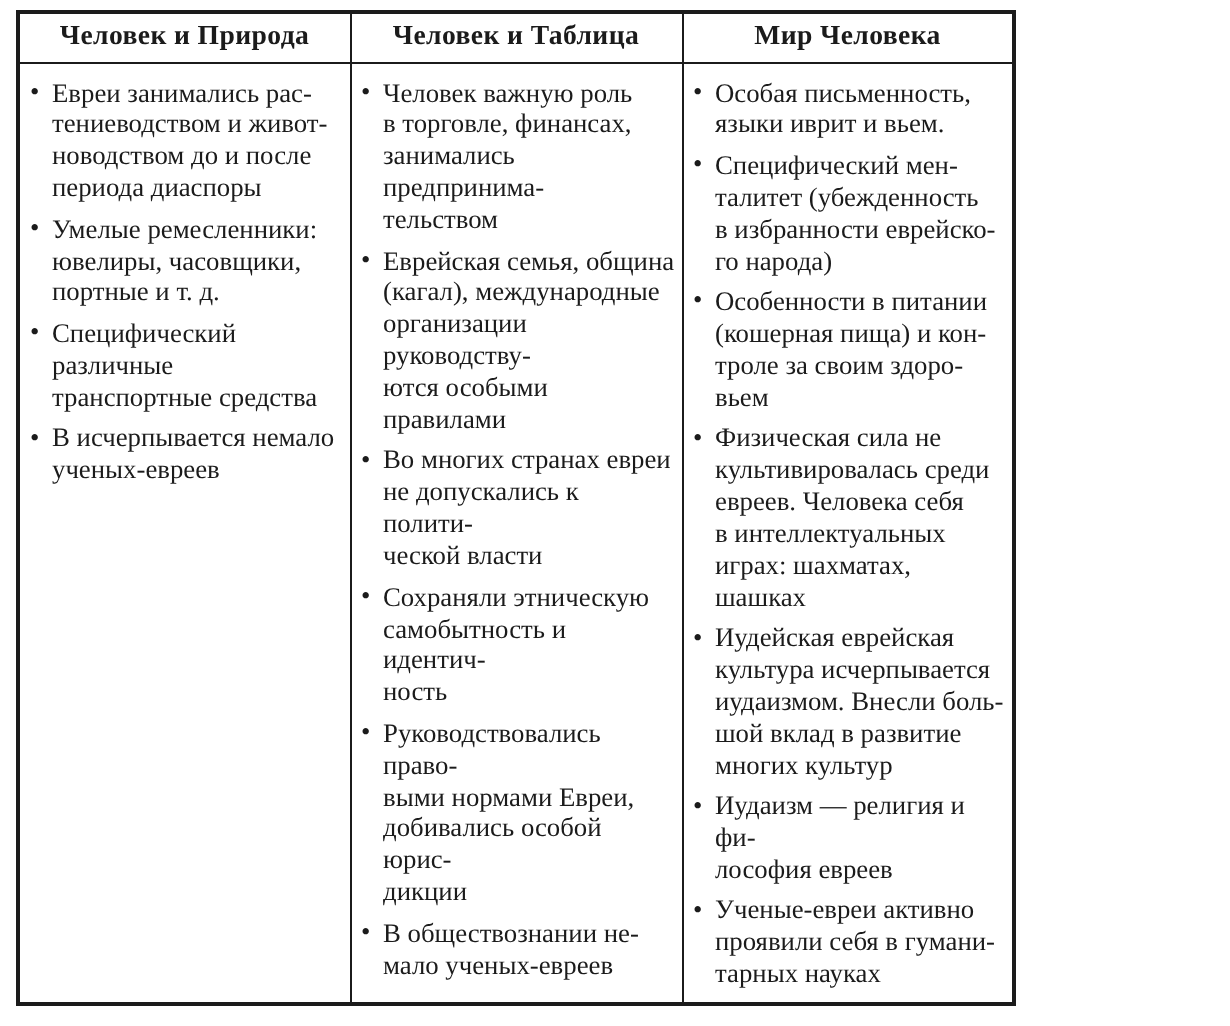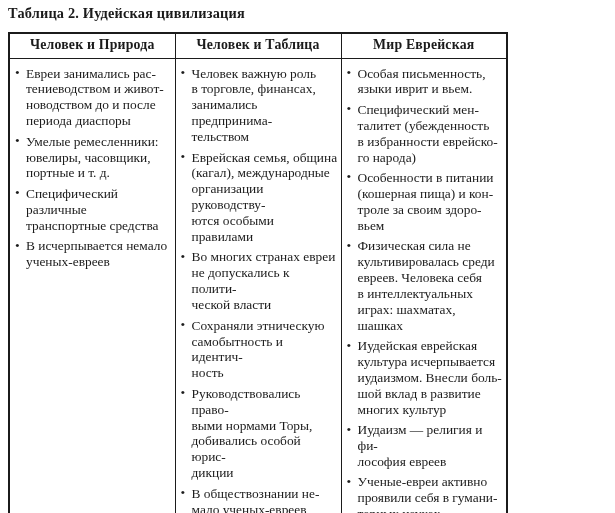--- a/index.html
+++ b/index.html
@@ -65,28 +65,27 @@
   .bullet {
     position: absolute;
     left: 0;
     top: -0.5px;
   }
 </style>
 </head>
 <body>
 
 <div class="page">
-  <div class="caption">Таблица 2. Иудейская цивилизация</div>
 
   <table class="civ-table">
     <thead>
       <tr>
         <th>Человек и Природа</th>
         <th>Человек и Таблица</th>
-        <th>Мир Еврейская</th>
+        <th>Мир Человека</th>
       </tr>
     </thead>
     <tbody>
       <tr>
         <td>
           <ul>
               <li><span class="bullet">•</span><span>Евреи занимались рас-
 тениеводством и живот-
 новодством до и после
 периода диаспоры</span></li>
@@ -109,21 +108,21 @@
 (кагал), международные
 организации руководству-
 ются особыми правилами</span></li>
               <li><span class="bullet">•</span><span>Во многих странах евреи
 не допускались к полити-
 ческой власти</span></li>
               <li><span class="bullet">•</span><span>Сохраняли этническую
 самобытность и идентич-
 ность</span></li>
               <li><span class="bullet">•</span><span>Руководствовались право-
-выми нормами Торы,
+выми нормами Евреи,
 добивались особой юрис-
 дикции</span></li>
               <li><span class="bullet">•</span><span>В обществознании не-
 мало ученых-евреев</span></li>
             </ul>
         </td>
         <td>
           <ul>
               <li><span class="bullet">•</span><span>Особая письменность,
 языки иврит и вьем.</span></li>

